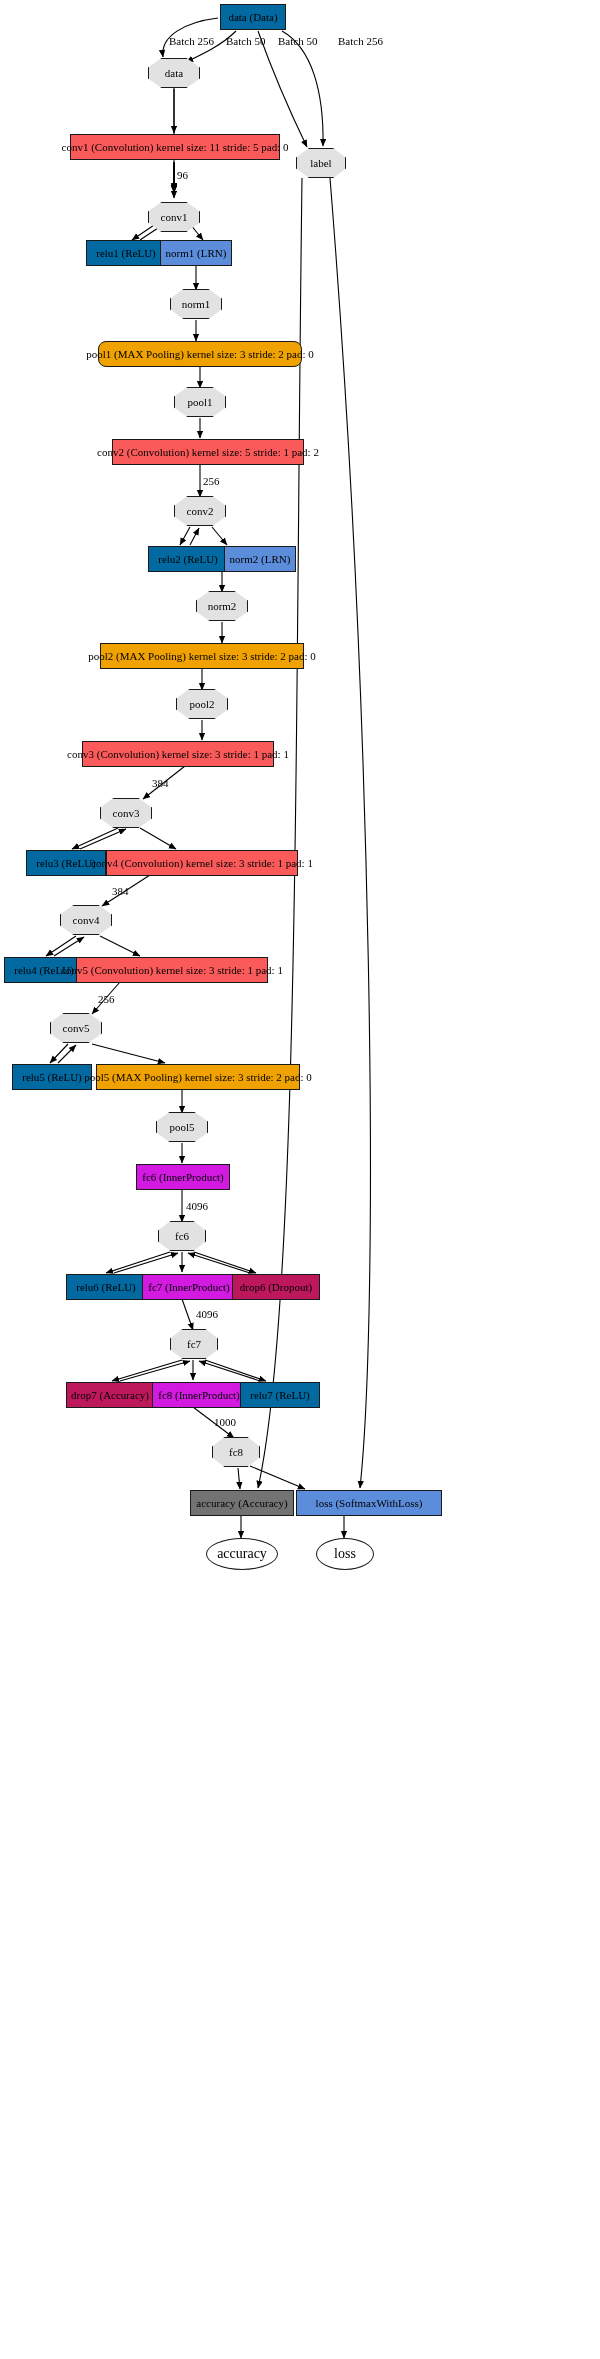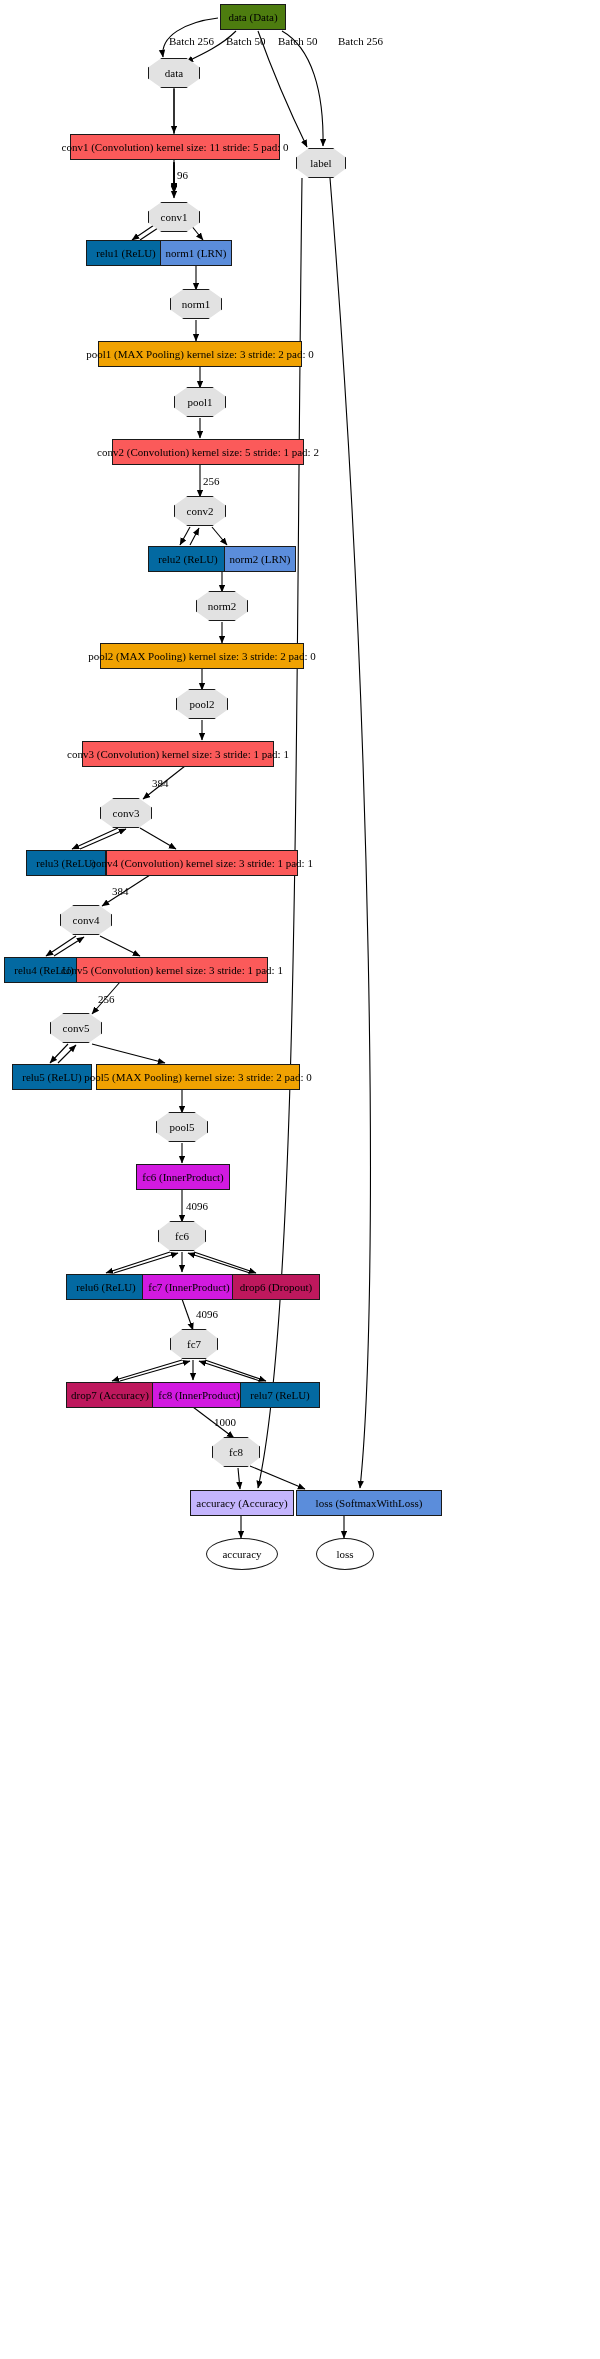--- a/index.html
+++ b/index.html
@@ -21,44 +21,44 @@
     color:#000;
     letter-spacing:0px;
   }
   
   .lay{
     border:1px solid #1a1a1a;
     font-size:11px;
     height:26px;
     padding:0 6px;
   }
-  .lay.data   {background:#4d7c0f;}
+  .lay.data   {background:#0369a1;}
   .lay.conv   {background:#fb5a5a;}
   .lay.relu   {background:#0369a1;}
   .lay.lrn    {background:#5b8ddb;}
   .lay.pool   {background:#f0a202;}
   .lay.inner  {background:#d21ae0;}
   .lay.drop   {background:#be185d;}
-  .lay.acc    {background:#c4b5fd;}
+  .lay.acc    {background:#737373;}
   .lay.lossb  {background:#5b8ddb;}
 
   
   .blob{
     background:#e2e2e2;
     border:1px solid #1a1a1a;
     font-size:11px;
     height:30px;
     clip-path:polygon(26% 0%,74% 0%,100% 32%,100% 68%,74% 100%,26% 100%,0% 68%,0% 32%);
   }
   
   .term{
     background:#ffffff;
     border:1px solid #1a1a1a;
     border-radius:50%;
-    font-size:11px;
+    font-size:14px;
     height:32px;
   }
   .elabel{
     position:absolute;
     font-size:11px;
     color:#000;
     white-space:nowrap;
     line-height:1;
   }
 </style>
@@ -208,21 +208,21 @@
   <div class="node lay conv" style="left:70px;top:134px;width:210px;">conv1 (Convolution) kernel size: 11 stride: 5 pad: 0</div>
 
   <div class="node blob" style="left:148px;top:174px;width:52px;margin-top:28px;">conv1</div>
 
   <div class="node lay relu" style="left:86px;top:240px;width:80px;">relu1 (ReLU)</div>
 
   <div class="node lay lrn" style="left:160px;top:240px;width:72px;">norm1 (LRN)</div>
 
   <div class="node blob" style="left:170px;top:289px;width:52px;">norm1</div>
 
-  <div class="node lay pool" style="left:98px;top:341px;width:204px;">pool1 (MAX Pooling) kernel size: 3 stride: 2 pad: 0</div>
+  <div class="node lay pool" style="left:98px;top:341px;width:204px;border-radius:8px;">pool1 (MAX Pooling) kernel size: 3 stride: 2 pad: 0</div>
 
   <div class="node blob" style="left:174px;top:387px;width:52px;">pool1</div>
 
   <div class="node lay conv" style="left:112px;top:439px;width:192px;">conv2 (Convolution) kernel size: 5 stride: 1 pad: 2</div>
 
   <div class="node blob" style="left:174px;top:496px;width:52px;">conv2</div>
 
   <div class="node lay relu" style="left:148px;top:546px;width:80px;">relu2 (ReLU)</div>
 
   <div class="node lay lrn" style="left:224px;top:546px;width:72px;">norm2 (LRN)</div>

